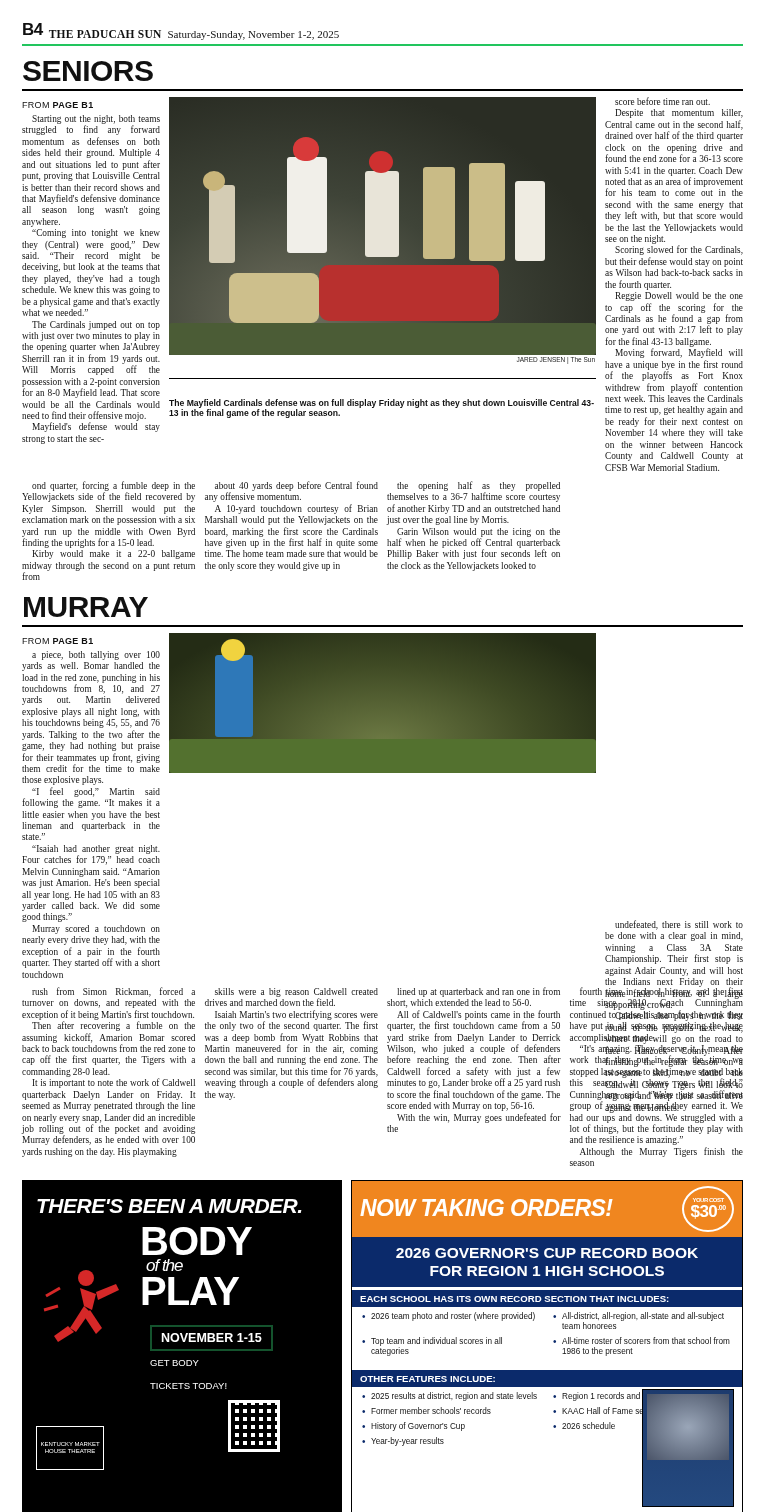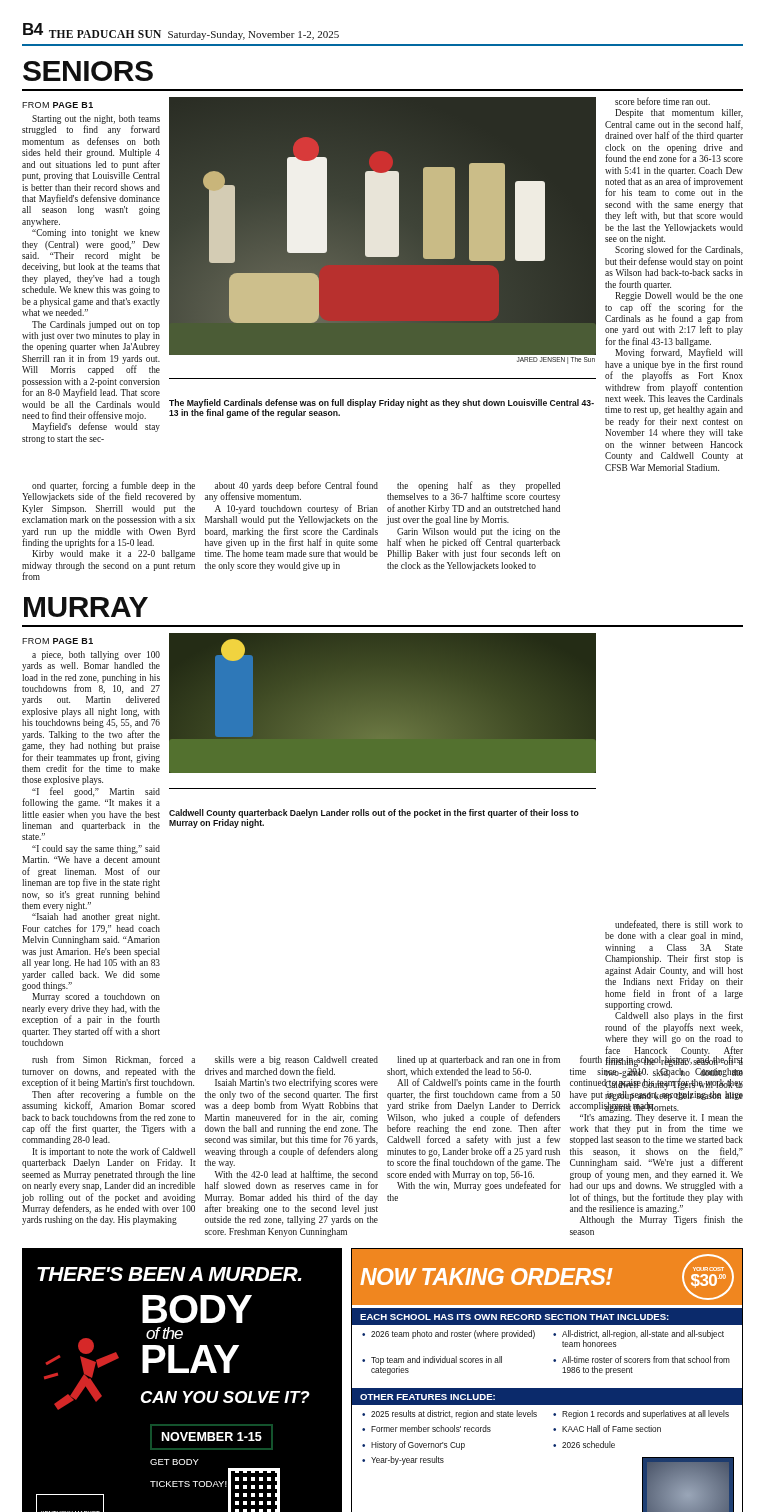--- a/index.html
+++ b/index.html
@@ -8,21 +8,21 @@
     width: 765px; height: 1512px;
     background: #ffffff;
     font-family: "Liberation Serif", serif;
     color: #111;
     position: relative;
     overflow: hidden;
   }
   .page { width:765px; height:1512px; padding: 20px 22px 0 22px; position:relative; }
 
   
-  .masthead { display:flex; align-items:flex-end; gap:6px; border-bottom:2px solid #0369a1; padding-bottom:4px; }
+  .masthead { display:flex; align-items:flex-end; gap:6px; border-bottom:2px solid #22c55e; padding-bottom:4px; }
   .folio { font-family:"Liberation Sans", sans-serif; font-weight:bold; font-size:17px; letter-spacing:-0.5px; }
   .mast-title { font-family:"Liberation Serif", serif; font-size:11.5px; font-weight:bold; letter-spacing:0.2px; }
   .mast-date { font-family:"Liberation Serif", serif; font-size:11px; }
 
   
   .section { margin-top:10px; }
   .sec-head { font-family:"Liberation Sans", sans-serif; font-weight:bold; font-size:30px; letter-spacing:-0.5px; line-height:1; }
   .sec-rule { border-bottom:2px solid #000; margin-top:3px; }
   .jumpline { font-family:"Liberation Sans", sans-serif; font-size:9px; letter-spacing:0.3px; margin-top:3px; }
   .jumpline b { font-weight:bold; }
@@ -180,51 +180,48 @@
     <div class="murray-grid">
 
       <div>
         <div class="jumpline">
           <span>FROM</span>
           <b>PAGE B1</b>
         </div>
         <div class="col" style="margin-top:4px;">
           <p class="first">a piece, both tallying over 100 yards as well. Bomar handled the load in the red zone, punching in his touchdowns from 8, 10, and 27 yards out. Martin delivered explosive plays all night long, with his touchdowns being 45, 55, and 76 yards. Talking to the two after the game, they had nothing but praise for their teammates up front, giving them credit for the time to make those explosive plays.</p>
           <p>“I feel good,” Martin said following the game. “It makes it a little easier when you have the best lineman and quarterback in the state.”</p>
-          <p>“I could say the same thing,” said Martin. “We have a decent amount of great lineman. Most of our lineman are top five in the state right now, so it's great running behind them every night.”</p>
           <p>“Isaiah had another great night. Four catches for 179,” head coach Melvin Cunningham said. “Amarion was just Amarion. He's been special all year long. He had 105 with an 83 yarder called back. We did some good things.”</p>
           <p>Murray scored a touchdown on nearly every drive they had, with the exception of a pair in the fourth quarter. They started off with a short touchdown</p>
         </div>
       </div>
 
       <div class="murray-right">
 
         <div class="photo-wrap">
           <div class="photo imgC">
             <div class="ph-figures">
               <i style="left:46px;top:22px;width:38px;height:82px;background:#2e78b8;"></i>
               <i style="left:52px;top:6px;width:24px;height:22px;background:#f1d33f;border-radius:50%;"></i>
               <i style="left:0;top:106px;width:100%;height:34px;background:#53712f;"></i>
             </div>
           </div>
-          <div class="cutline">Caldwell County quarterback Daelyn Lander rolls out of the pocket in the first quarter of their loss to Murray on Friday night.</div>
         </div>
       </div>
     </div>
 
     <div class="murray-lower">
       <div class="col">
         <p class="first">rush from Simon Rickman, forced a turnover on downs, and repeated with the exception of it being Martin's first touchdown.</p>
         <p>Then after recovering a fumble on the assuming kickoff, Amarion Bomar scored back to back touchdowns from the red zone to cap off the first quarter, the Tigers with a commanding 28-0 lead.</p>
         <p>It is important to note the work of Caldwell quarterback Daelyn Lander on Friday. It seemed as Murray penetrated through the line on nearly every snap, Lander did an incredible job rolling out of the pocket and avoiding Murray defenders, as he ended with over 100 yards rushing on the day. His playmaking</p>
       </div>
       <div class="col">
         <p class="first">skills were a big reason Caldwell created drives and marched down the field.</p>
         <p>Isaiah Martin's two electrifying scores were the only two of the second quarter. The first was a deep bomb from Wyatt Robbins that Martin maneuvered for in the air, coming down the ball and running the end zone. The second was similar, but this time for 76 yards, weaving through a couple of defenders along the way.</p>
-        <p>With the 42-0 lead at halftime, the second half slowed down as reserves came in for Murray. Bomar added his third of the day after breaking one to the second level just outside the red zone, tallying 27 yards on the score. Freshman Kenyon Cunningham</p>
       </div>
       <div class="col">
         <p class="first">lined up at quarterback and ran one in from short, which extended the lead to 56-0.</p>
         <p>All of Caldwell's points came in the fourth quarter, the first touchdown came from a 50 yard strike from Daelyn Lander to Derrick Wilson, who juked a couple of defenders before reaching the end zone. Then after Caldwell forced a safety with just a few minutes to go, Lander broke off a 25 yard rush to score the final touchdown of the game. The score ended with Murray on top, 56-16.</p>
         <p>With the win, Murray goes undefeated for the</p>
       </div>
       <div class="col" style="display:grid;grid-template-columns:1fr;">
         <div>
           <p class="first">fourth time in school history, and the first time since 2010. Coach Cunningham continued to praise his team for the work they have put in all season, recognizing the huge accomplishment made.</p>
           <p>“It's amazing. They deserve it. I mean the work that they put in from the time we stopped last season to the time we started back this season, it shows on the field,” Cunningham said. “We're just a different group of young men, and they earned it. We had our ups and downs. We struggled with a lot of things, but the fortitude they play with and the resilience is amazing.”</p>
@@ -265,40 +262,43 @@
             <path d="M4 44 L18 40"></path>
         </g>
       </svg>
 
       <div class="ta-body">
         <span>BODY</span>
         <span class="ta-of">of the</span>
         <span>PLAY</span>
       </div>
 
-      <div class="ta-solve">CAN YOU SOLVE IT?</div>
       <div class="ta-dates">NOVEMBER 1-15</div>
       <div class="ta-tickets">
         <span>GET BODY</span><br>
         <span>TICKETS TODAY!</span>
       </div>
       <div class="qr"></div>
       <div class="mht-logo">KENTUCKY MARKET HOUSE THEATRE</div>
       
     </div>
 
     <div class="gov-ad">
       <div class="gov-orange">
         <span>NOW TAKING ORDERS!</span>
         <span class="cost-badge">
           <span class="c1">YOUR COST</span>
           <span class="c2"><span>$30</span><sup>.00</sup></span>
         </span>
       </div>
 
+      <div class="gov-title">
+        <div>2026 GOVERNOR'S CUP RECORD BOOK</div>
+        <div>FOR REGION 1 HIGH SCHOOLS</div>
+      </div>
 
       <div class="gov-sub">EACH SCHOOL HAS ITS OWN RECORD SECTION THAT INCLUDES:</div>
       <div class="gov-list">
         <div>2026 team photo and roster (where provided)</div>
         <div>All-district, all-region, all-state and all-subject team honorees</div>
         <div>Top team and individual scores in all categories</div>
         <div>All-time roster of scorers from that school from 1986 to the present</div>
       </div>
 
       <div class="gov-sub">OTHER FEATURES INCLUDE:</div>

